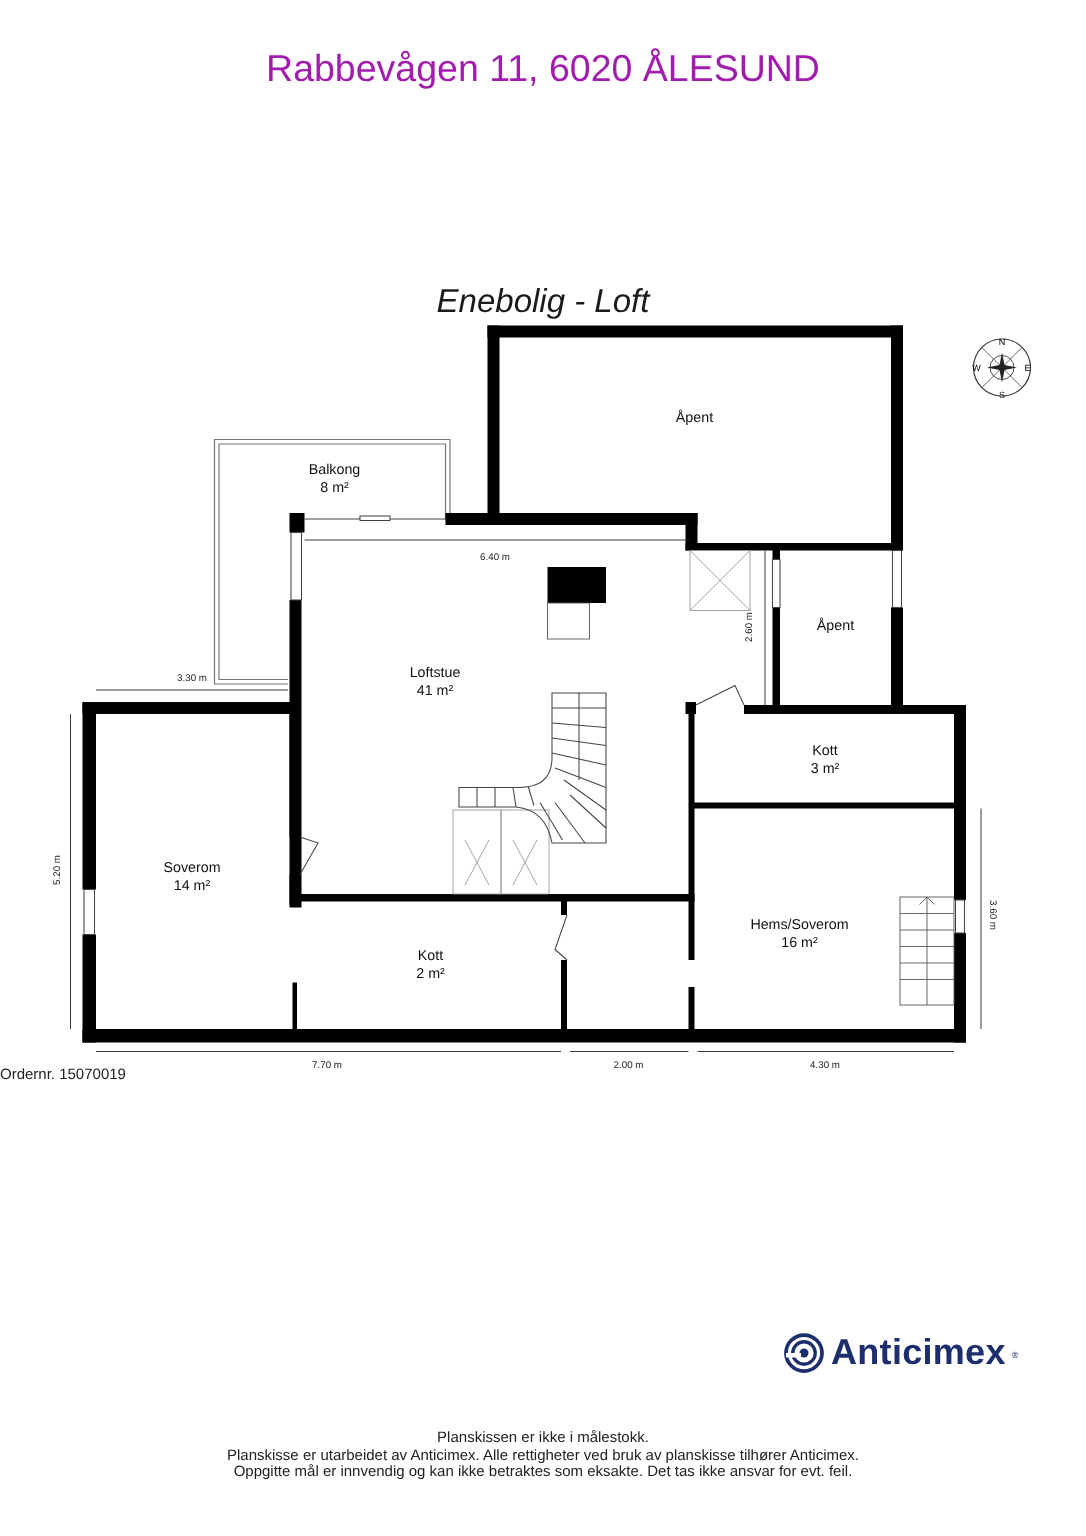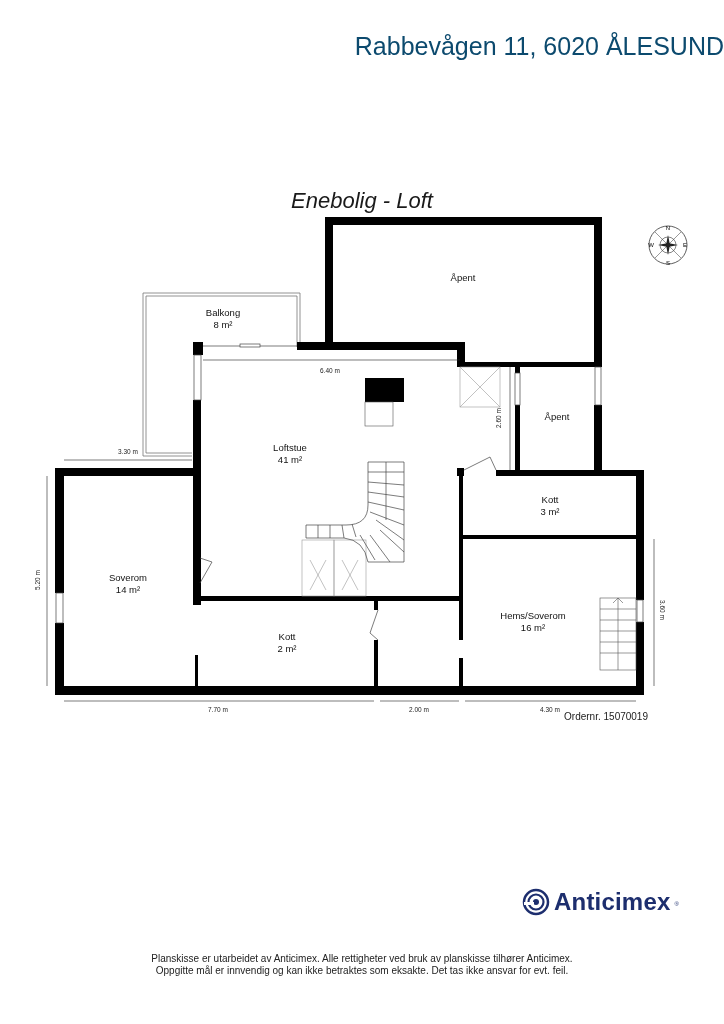--- a/index.html
+++ b/index.html
@@ -1,23 +1,23 @@
 <!DOCTYPE html>
 <html><head>
 <meta charset="utf-8">
 <style>
   html, body { margin:0; padding:0; background:#ffffff; }
   body { width:724px; height:1024px; position:relative; overflow:hidden; font-family:"Liberation Sans", sans-serif; color:#111; }
-  .title { position:absolute; left:0; width:724px; top:32px; text-align:right; font-size:25px; color:#0c4a6e; }
+  .title { position:absolute; left:0; width:724px; top:32px; text-align:center; font-size:25px; color:#a21caf; }
   .subtitle { position:absolute; left:0; width:724px; top:188px; text-align:center; font-size:22px; color:#1a1a1a; padding-left:0; }
   .subtitle span { position:relative; left:0;font-style:italic; }
   svg.plan { position:absolute; left:0; top:0; }
   .room-label { font-family:"Liberation Sans", sans-serif; font-size:9.5px; fill:#111; text-anchor:middle; }
   .dim-label { font-family:"Liberation Sans", sans-serif; font-size:6.5px; fill:#222; text-anchor:middle; }
-  .order { position:absolute; left:0; width:648px; top:711px; text-align:right; font-size:10px; color:#222; }
+  .order { position:absolute; left:0; width:704px; top:711px; text-align:left; font-size:10px; color:#222; }
   .logo { position:absolute; left:522px; top:888px; display:flex; align-items:flex-end; gap:4px; }
   .logo-text { font-size:24px; font-weight:bold; color:#1d2e6e; letter-spacing:0.2px; }
   .logo-reg { font-size:6px; color:#1d2e6e; position:relative; top:-9px; }
   .disclaimer { position:absolute; left:0; width:724px; top:953px; text-align:center; font-size:10px; line-height:11.5px; color:#222; }
   .compass { position:absolute; left:645px; top:222px; }
 </style>
 </head>
 <body>
 
 <div class="title">Rabbevågen 11, 6020 ÅLESUND</div>
@@ -197,15 +197,16 @@
     <circle cx="14" cy="14" r="12" fill="none" stroke="#1d2e6e" stroke-width="2.5"></circle>
     <circle cx="14" cy="14" r="7.5" fill="none" stroke="#1d2e6e" stroke-width="2.2"></circle>
     <circle cx="14" cy="14" r="3" fill="#1d2e6e"></circle>
     <rect x="2" y="14" width="10" height="3" fill="#fff"></rect>
   </svg>
   <span class="logo-text">Anticimex</span>
   <span class="logo-reg">®</span>
 </div>
 
 <div class="disclaimer">
+  <div>Planskissen er ikke i målestokk.</div>
   <div>Planskisse er utarbeidet av Anticimex. Alle rettigheter ved bruk av planskisse tilhører Anticimex.</div>
   <div>Oppgitte mål er innvendig og kan ikke betraktes som eksakte. Det tas ikke ansvar for evt. feil.</div>
 </div>
 
 </body></html>

